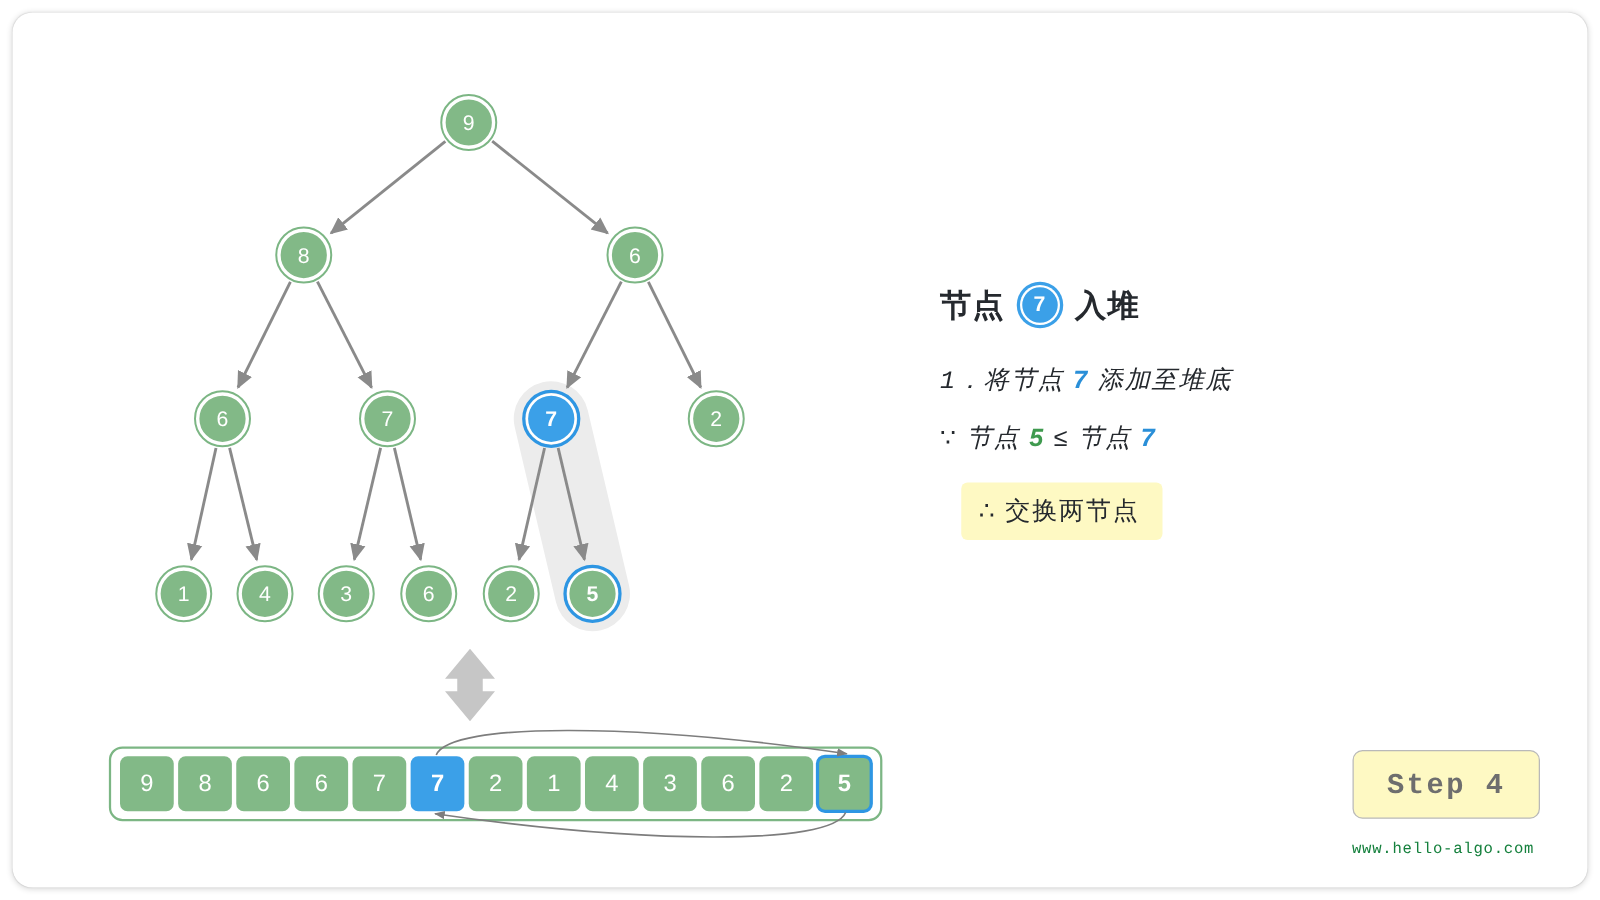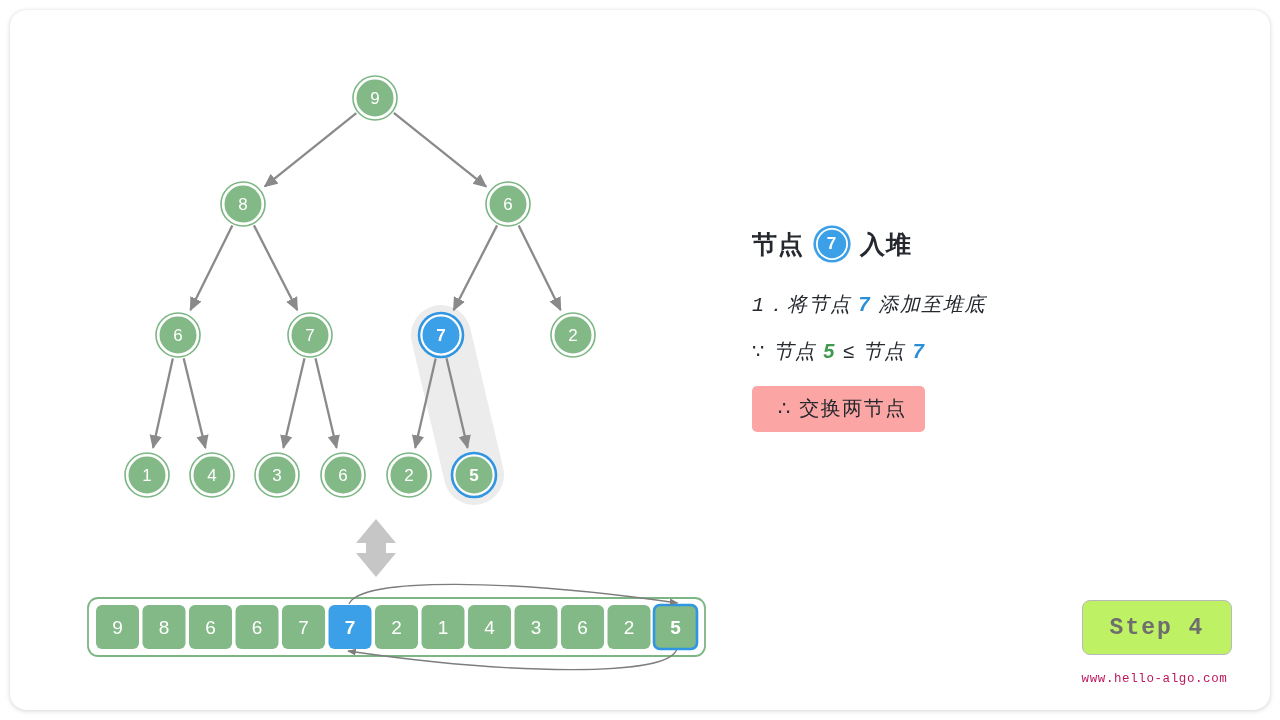--- a/index.html
+++ b/index.html
@@ -80,58 +80,58 @@
     margin-bottom: 25px;
     white-space: nowrap;
     font-style: italic;
   }
   .step-line.indent { }
   .num-blue  { color: #2a8fd8; font-weight: bold; }
   .num-green { color: #3f9a4f; font-weight: bold; }
   .mono { font-family: "Liberation Mono", "DejaVu Sans Mono", monospace; }
   .conclusion {
     display: inline-block;
-    background: #fca5a5;
+    background: #fef9c3;
     border-radius: 5px;
-    padding: 9px 18px 10px 26px;
+    padding: 9px 18px 10px 14px;
     font-size: 20px;
     color: #25292e;
     letter-spacing: 1.5px;
     white-space: nowrap;
-    margin-left: 0px;
+    margin-left: 17px;
   }
 
   
   .step-badge {
     position: absolute;
     left: 1082px;
     top: 600px;
     width: 148px;
     height: 53px;
     border: 1.4px solid #b9b9b9;
     border-radius: 8px;
     display: flex;
     align-items: center;
     justify-content: center;
     font-family: "Liberation Mono", "DejaVu Sans Mono", monospace;
     font-size: 23px;
     font-weight: bold;
     color: #6e6e6e;
     letter-spacing: 2px;
-    background: #bef264;
+    background: #fef9c3;
   }
   .watermark {
     position: absolute;
     left: 1072px;
     top: 672px;
     width: 165px;
     text-align: center;
     font-family: "Liberation Mono", "DejaVu Sans Mono", monospace;
     font-size: 12.5px;
-    color: #be185d;
+    color: #15803d;
     letter-spacing: 0.6px;
   }
 
   .node-text {
     font-family: "Liberation Sans", "DejaVu Sans", sans-serif;
     font-size: 17px;
     fill: #ffffff;
     text-anchor: middle;
     dominant-baseline: central;
   }

